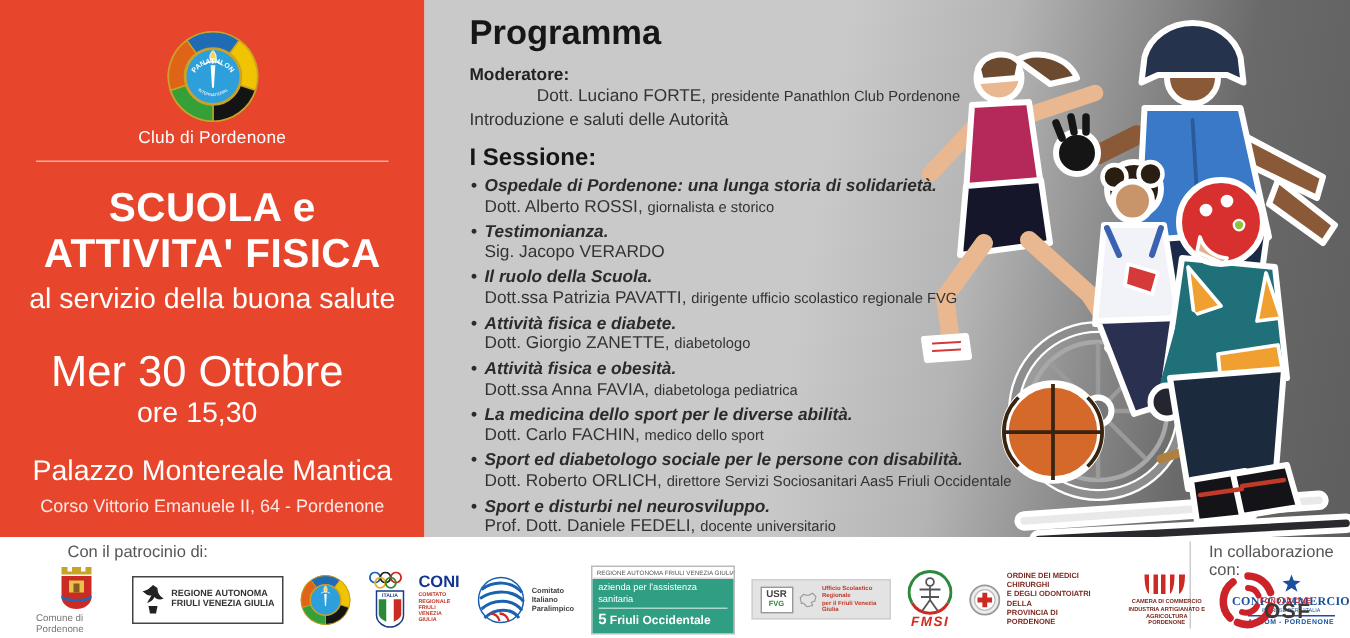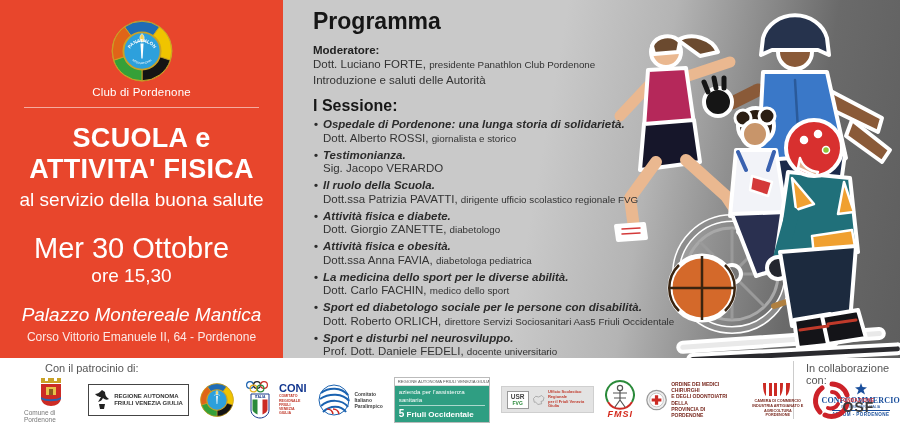--- a/index.html
+++ b/index.html
@@ -13,31 +13,31 @@
   .logo-wrap svg{width:62px;height:62px;}
   .club-label{margin-top:4px;font-size:11.5px;letter-spacing:.2px;}
   .panel-divider{position:absolute;top:107px;left:24px;right:24px;border-top:1px solid rgba(255,255,255,.55);}
   .title-block{position:absolute;top:123px;left:0;width:283px;}
   .title-line{font-size:27px;font-weight:700;line-height:31px;letter-spacing:.3px;}
   .subtitle{font-size:19px;font-weight:400;line-height:26px;margin-top:2px;}
   .date-block{position:absolute;top:232px;left:0;width:263px;}
   .date-line{font-size:29px;font-weight:400;line-height:32px;}
   .time-line{font-size:19px;font-weight:400;line-height:24px;}
   .venue-block{position:absolute;top:303px;left:0;width:283px;}
-  .venue-name{font-size:19px;font-weight:400;line-height:24px;font-style:italic;}
+  .venue-name{font-size:19px;font-weight:400;line-height:24px;}
   .venue-address{font-size:12px;font-weight:400;color:rgba(255,255,255,.88);margin-top:3px;}
 
   
   .gray-area{position:absolute;left:283px;top:0;width:617px;height:358px;
     background:linear-gradient(100deg,#c9c9c9 0%,#c9c9c9 42%,#b4b4b4 58%,#6a6a6a 82%,#5e5e5e 100%);
     overflow:visible;}
   .program{position:absolute;left:30px;top:8px;width:372px;color:#333;}
   .program-title{font-size:23px;font-weight:700;color:#161616;margin:0 0 8px 0;}
   .mod-label{font-size:11.5px;font-weight:700;color:#222;line-height:14px;}
-  .mod-line{font-size:11.5px;line-height:14px;}
+  .mod-line{font-size:11.5px;line-height:14px;text-align:center;}
   .mod-line .role{font-size:9.8px;}
   .intro-line{font-size:11.5px;line-height:15px;margin-top:1px;}
   .session-heading{font-size:16px;font-weight:700;color:#161616;margin:9px 0 3px 0;}
   .p-item{margin:0 0 3.5px 10px;}
   .p-topic{font-size:11.5px;font-style:italic;font-weight:700;color:#2b2b2b;line-height:13.5px;position:relative;}
   .p-topic::before{content:"\2022";position:absolute;left:-9px;font-style:normal;}
   .p-speaker{font-size:11.5px;line-height:13.5px;color:#333;}
   .p-speaker .role{font-size:9.8px;}
 
   

